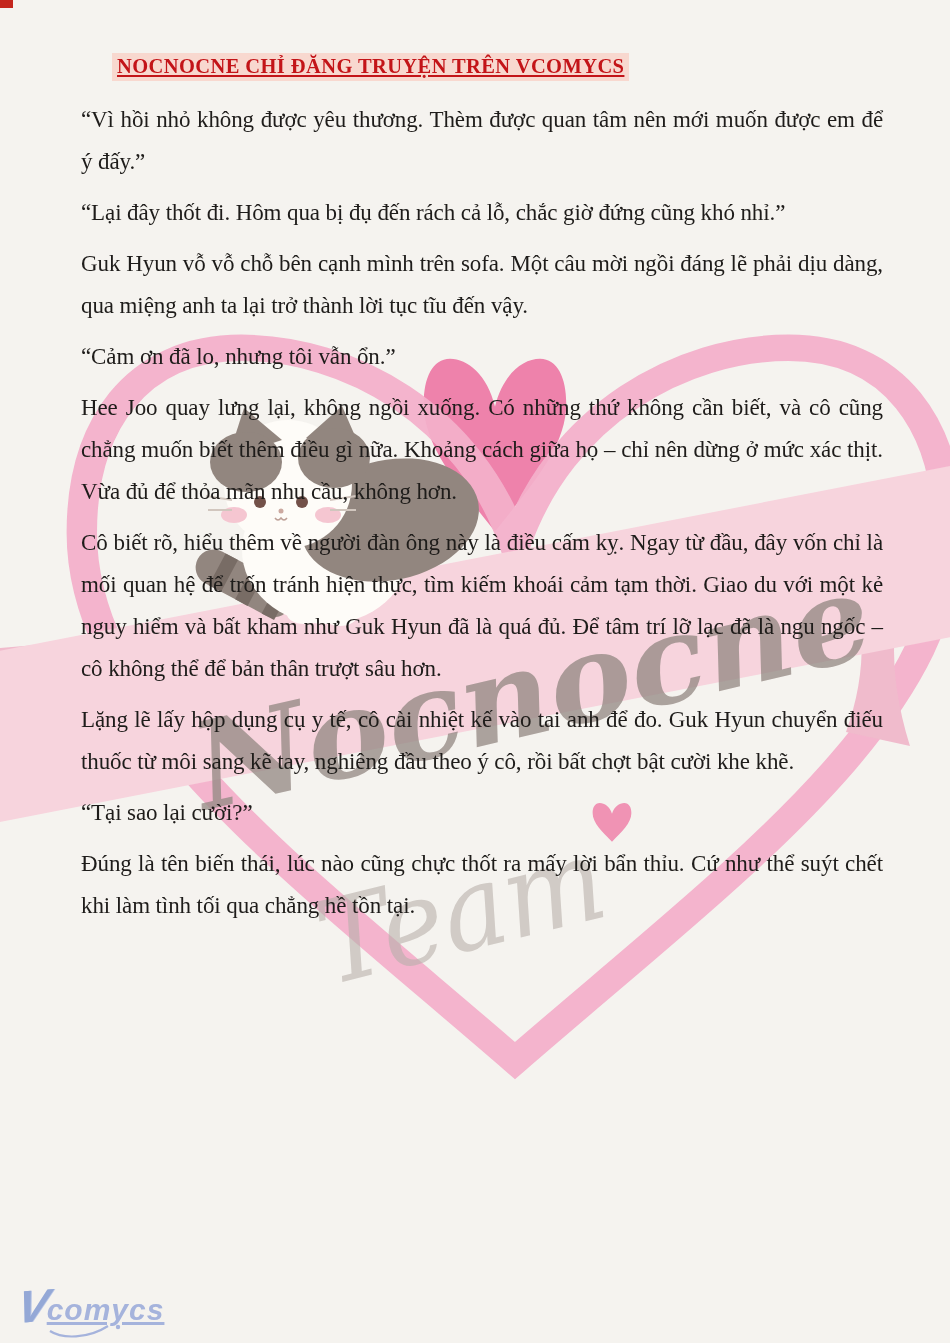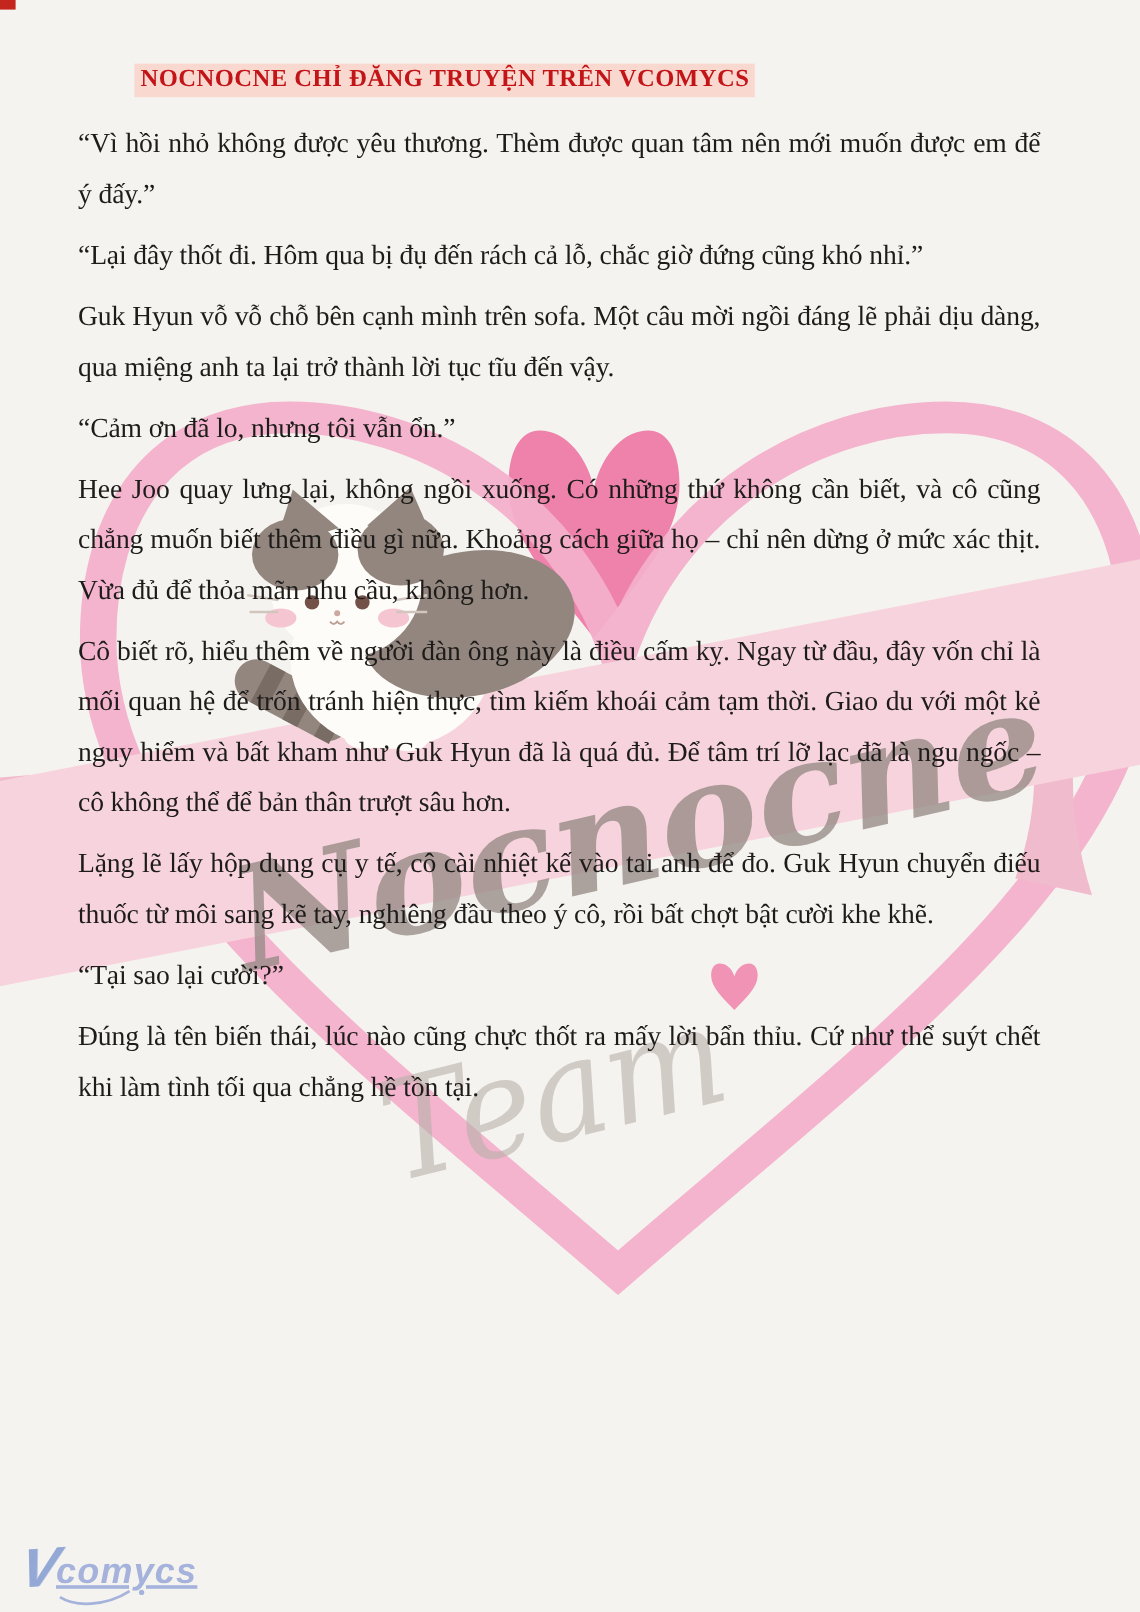--- a/index.html
+++ b/index.html
@@ -16,23 +16,24 @@
   }
   .header{
     position:absolute;left:112px;top:53px;z-index:3;
     background:#f8d8cf;
     color:#c31418;
     font-weight:bold;
     font-size:20.5px;
     letter-spacing:.4px;
     padding:2px 5px 3px;
     white-space:nowrap;
+    text-decoration:underline;
   }
   .content{
-    position:absolute;left:65px;top:99px;width:802px;z-index:2;
+    position:absolute;left:81px;top:99px;width:802px;z-index:2;
   }
   .content p{
     margin:0 0 9px 0;
     font-size:23px;
     line-height:42px;
     color:#1e1c1a;
     text-align:justify;
     letter-spacing:-0.1px;
   }
   .watermark{

